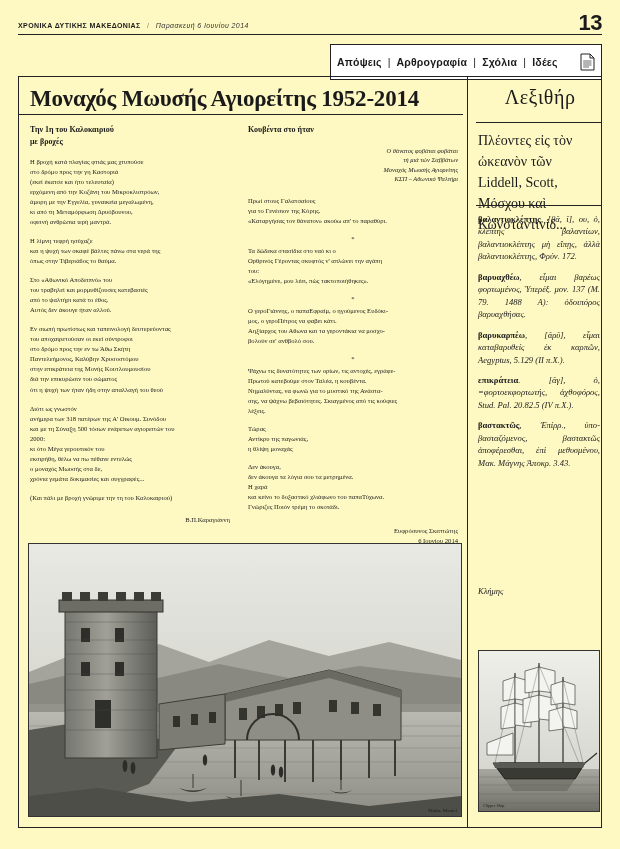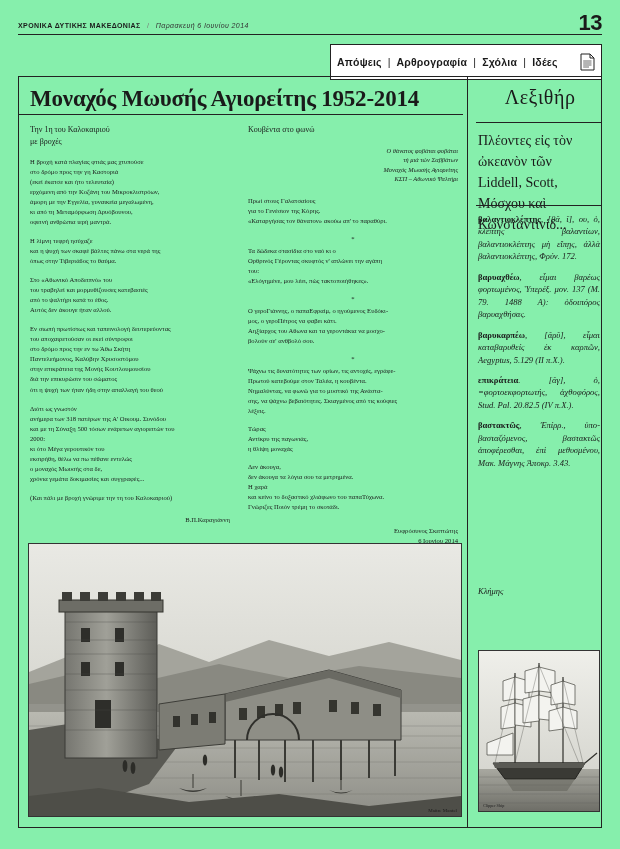--- a/index.html
+++ b/index.html
@@ -4,21 +4,21 @@
 <style>
   html, body {
     margin: 0;
     padding: 0;
     background: #8a8a8a;
   }
   .page {
     position: relative;
     width: 620px;
     height: 849px;
-    background: #86efac;
+    background: #fef9c3;
     font-family: "Liberation Serif", serif;
     color: #1a1a1a;
     overflow: hidden;
     box-sizing: border-box;
   }
   
   .masthead {
     position: absolute;
     left: 18px;
     top: 22px;
@@ -126,21 +126,21 @@
     position: absolute;
     left: 248px;
     top: 124px;
     width: 210px;
     font-size: 6.6px;
     line-height: 1.52;
   }
   .stanza { margin-bottom: 9px; }
   .stanza.b { margin-bottom: 8px; }
   .sub {
-    font-weight: normal;
+    font-weight: bold;
     font-size: 8px;
     line-height: 1.45;
     margin-bottom: 10px;
   }
   .right { text-align: right; }
   .ital { font-style: italic; }
   .sig {
     text-align: right;
     font-size: 6.6px;
     margin-top: 12px;
@@ -333,21 +333,21 @@
     </div>
 
     <div class="stanza">
       <div>(Και πάλι με βροχή γνώριμε την τη του Καλοκαιριού)</div>
     </div>
 
     <div class="sig">Β.Π.Καραγιάννη</div>
   </div>
 
   <div class="colB">
-    <div class="sub">Κουβέντα στο φωνώ</div>
+    <div class="sub">Κουβέντα στο ήταν</div>
 
     <div class="right ital" style="font-size:6.4px;line-height:1.5;margin-bottom:12px;">
       <div>Ο θάνατος φοβάται φοβάται</div>
       <div>τή μιά τών Σαββάτων</div>
       <div>Μοναχός Μωυσής Αγιορείτης</div>
       <div>ΚΣΠ – Αθωνικό Ψαλτήρι</div>
     </div>
 
     <div class="stanza b">
       <div>Πρωί στους Γαλατσαίους</div>

